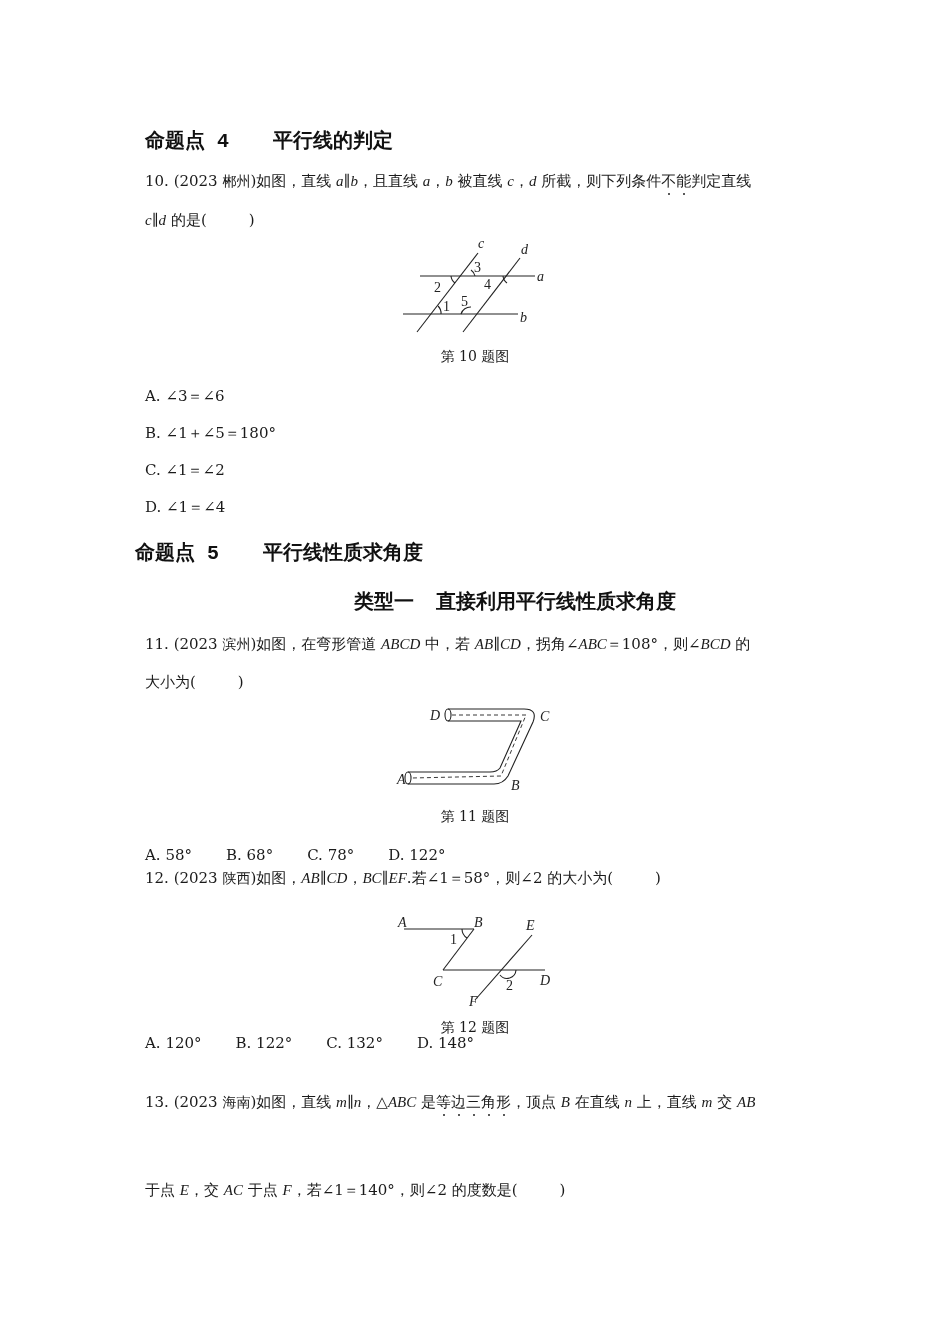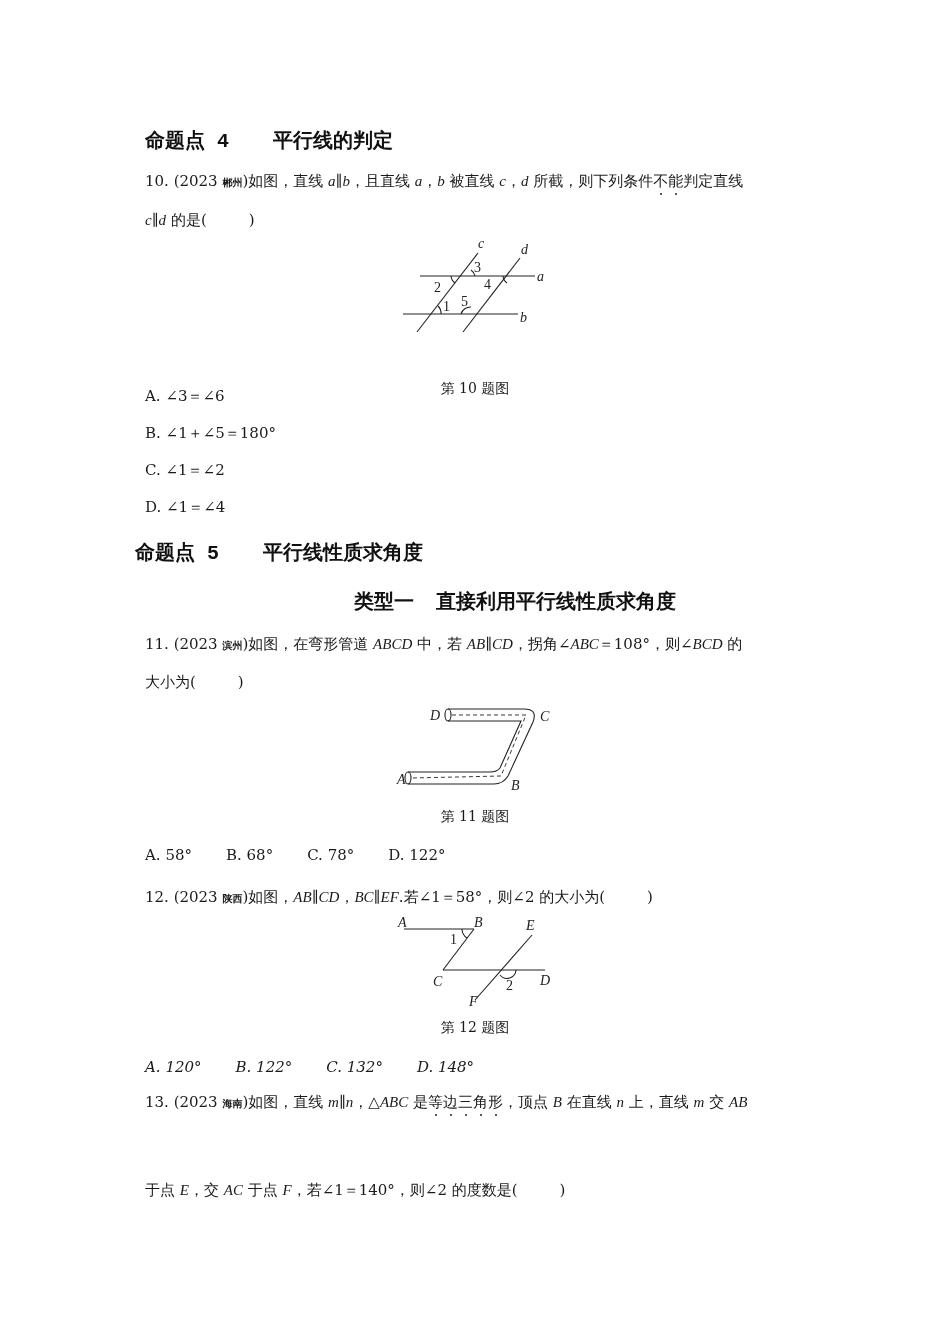--- a/index.html
+++ b/index.html
@@ -15,21 +15,21 @@
     }
     .heading .num { display: inline-block; width: 128px; }
     .subheading {
       font-family: "DejaVu Sans", "Liberation Sans", sans-serif;
       font-size: 20px; font-weight: bold; color: #111;
       left: 0; width: 950px; text-align: center;
     }
     .subheading .gap { display: inline-block; width: 22px; }
     .body { font-size: 15px; line-height: 22px; left: 145px; }
     .body i, .it { font-style: italic; font-family: "Liberation Serif", serif; }
-    .src { font-family: "DejaVu Sans", "Liberation Sans", sans-serif; font-weight: bold; font-size: 10px; }
+    .src { font-family: "DejaVu Sans", "Liberation Sans", sans-serif; font-weight: normal; font-size: 14px; }
     .emph { position: relative; }
     .emph::after {
       content: ""; position: absolute; left: 50%; bottom: -5px;
       width: 2px; height: 2px; margin-left: -1px; background: #222; border-radius: 50%;
     }
     .paren { display: inline-block; width: 42px; }
     .caption { font-size: 14px; left: 0; width: 950px; text-align: center; }
     .options-row span.opt { display: inline-block; margin-right: 34px; }
     svg text { font-family: "Liberation Serif", "DejaVu Serif", serif; }
   </style>
@@ -107,21 +107,21 @@
     <text x="474" y="927" font-style="italic">B</text>
     <text x="433" y="986" font-style="italic">C</text>
     <text x="540" y="985" font-style="italic">D</text>
     <text x="526" y="930" font-style="italic">E</text>
     <text x="469" y="1006" font-style="italic">F</text>
     <text x="450" y="944">1</text>
     <text x="506" y="990">2</text>
   </g>
 </svg>
 
-<div class="abs caption" style="top:348px;margin-top:32px;">第 10 题图</div>
+<div class="abs caption" style="top:348px;">第 10 题图</div>
 
 <div class="abs body" style="top:385px;">
   <span>A.</span> <span>∠3＝∠6</span>
 </div>
 <div class="abs body" style="top:422px;">
   <span>B.</span> <span>∠1＋∠5＝180°</span>
 </div>
 <div class="abs body" style="top:459px;">
   <span>C.</span> <span>∠1＝∠2</span>
 </div>
@@ -145,29 +145,29 @@
 <div class="abs body" style="top:671px;text-align:right;">
   <span>大小为(</span><span class="paren"></span><span>)</span>
 </div>
 
 <div class="abs caption" style="top:808px;">第 11 题图</div>
 
 <div class="abs body options-row" style="top:844px;">
   <span class="opt"><span>A.</span> <span>58°</span></span><span class="opt"><span>B.</span> <span>68°</span></span><span class="opt"><span>C.</span> <span>78°</span></span><span class="opt"><span>D.</span> <span>122°</span></span>
 </div>
 
-<div class="abs body" style="top:886px;">
+<div class="abs body" style="top:867px;">
   <span>12.</span>
   <span>(2023</span>
   <span class="src">陕西</span><span>)如图，</span><i>AB</i><span>∥</span><i>CD</i><span>，</span><i>BC</i><span>∥</span><i>EF</i><span>.若∠1＝58°，则∠2 的大小为(</span><span class="paren"></span><span>)</span>
 </div>
 
 <div class="abs caption" style="top:1019px;">第 12 题图</div>
 
-<div class="abs body options-row" style="top:1056px;font-style:italic;">
+<div class="abs body options-row" style="top:1032px;">
   <span class="opt"><span>A.</span> <span>120°</span></span><span class="opt"><span>B.</span> <span>122°</span></span><span class="opt"><span>C.</span> <span>132°</span></span><span class="opt"><span>D.</span> <span>148°</span></span>
 </div>
 
 <div class="abs body" style="top:1091px;">
   <span>13.</span>
   <span>(2023</span>
   <span class="src">海南</span><span>)如图，直线 </span><i>m</i><span>∥</span><i>n</i><span>，△</span><i>ABC</i><span> 是</span><span class="emph">等</span><span class="emph">边</span><span class="emph">三</span><span class="emph">角</span><span class="emph">形</span><span>，顶点 </span><i>B</i><span> 在直线 </span><i>n</i><span> 上，直线 </span><i>m</i><span> 交 </span><i>AB</i>
 </div>
 <div class="abs body" style="top:1131px;margin-top:48px;">
   <span>于点 </span><i>E</i><span>，交 </span><i>AC</i><span> 于点 </span><i>F</i><span>，若∠1＝140°，则∠2 的度数是(</span><span class="paren"></span><span>)</span>

